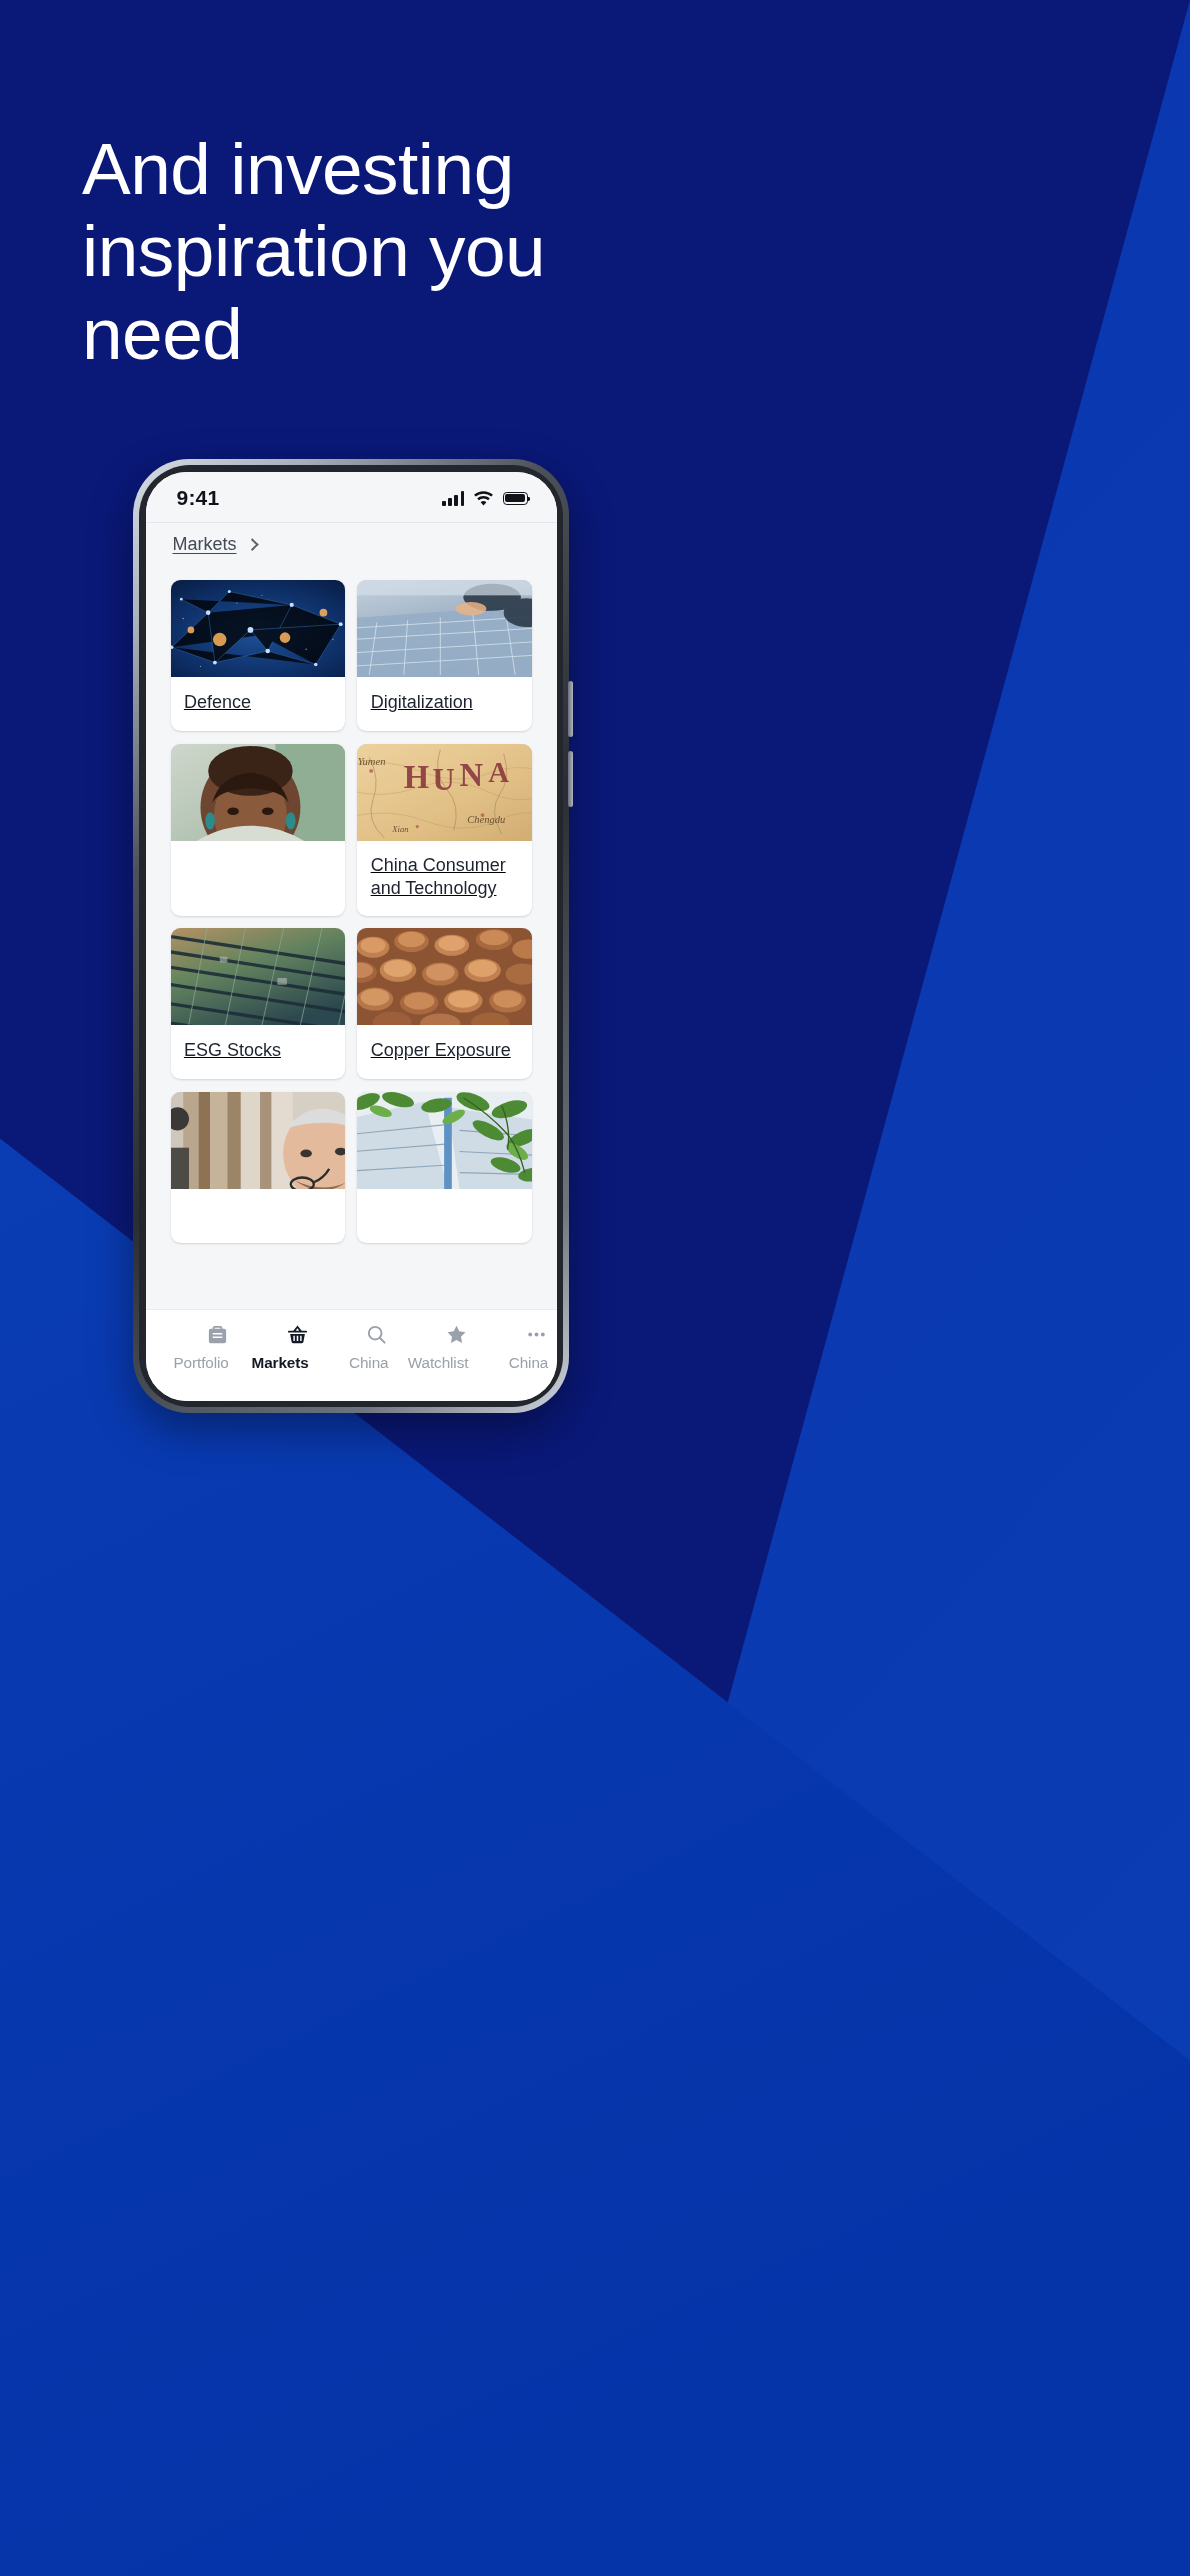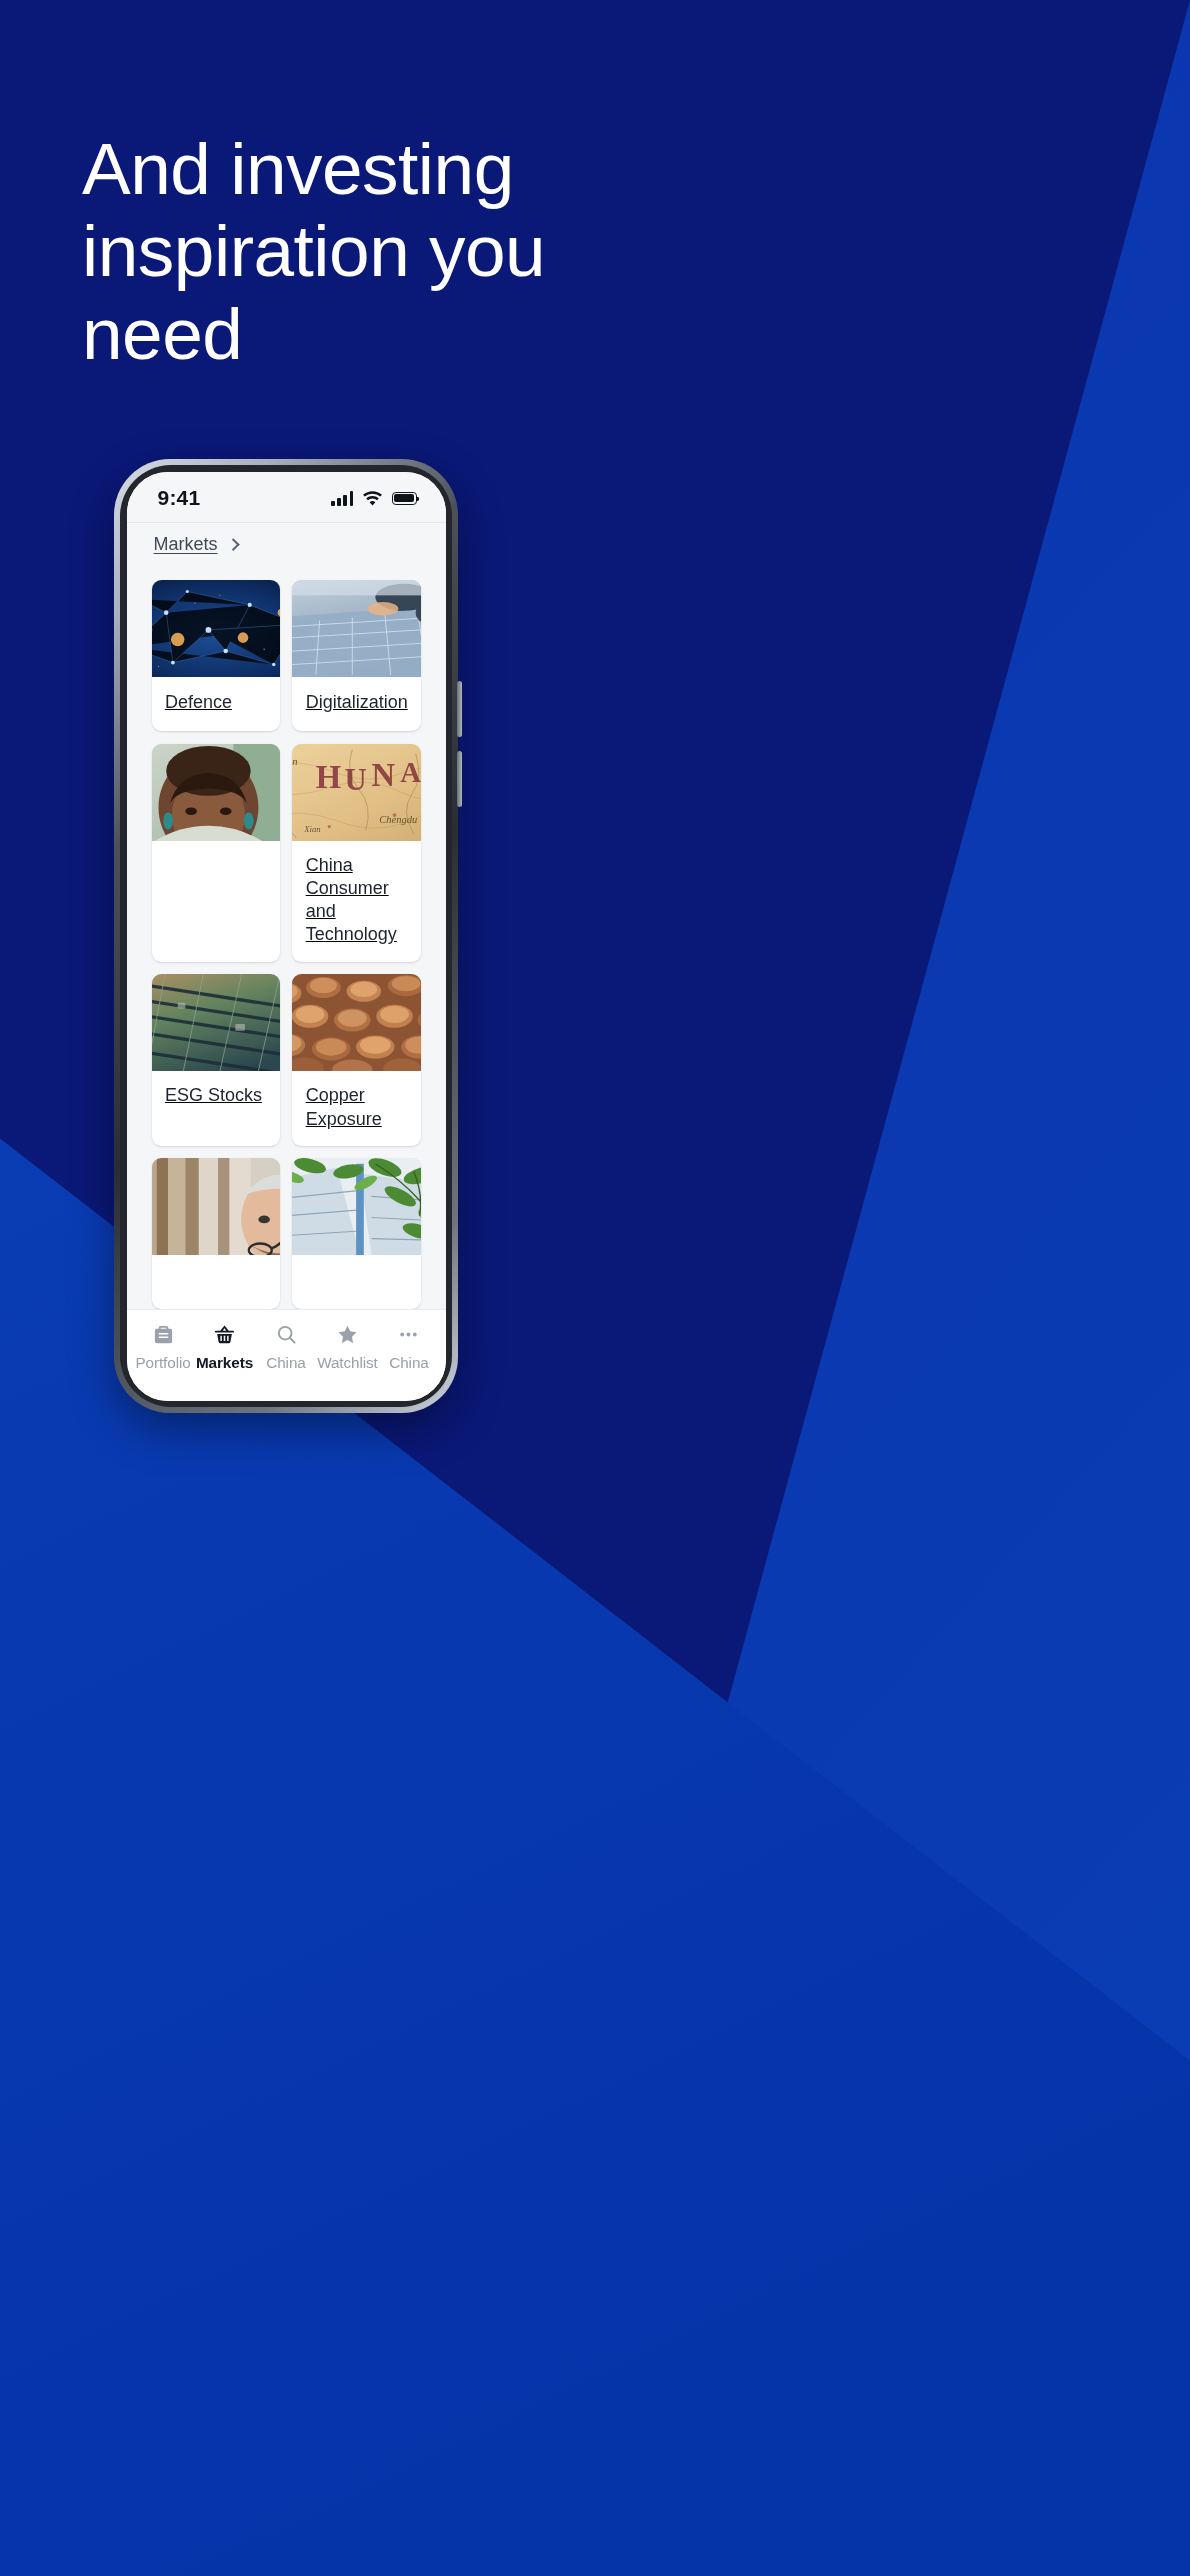--- a/index.html
+++ b/index.html
@@ -38,23 +38,23 @@
     font-size: 73px;
     line-height: 1.13;
     font-weight: 400;
     letter-spacing: -0.5px;
     white-space: pre-line;
   }
 
   
   .phone-wrap {
     position: absolute;
-    left: 114px;
+    left: 133px;
     top: 459px;
-    width: 344px;
+    width: 436px;
     height: 954px;
   }
   .phone-outer {
     position: absolute;
     inset: 0;
     border-radius: 56px;
     background: linear-gradient(135deg,#d8dde4 0%,#a9b1bd 12%,#4c5159 30%,#2a2d33 55%,#6e7580 85%,#cfd5dd 100%);
     box-shadow: 0 17px 44px rgba(0,0,0,0.38);
   }
   .phone-bezel {
@@ -202,21 +202,21 @@
     background: #ffffff;
     border-top: 1px solid #e8ebef;
     display: flex;
     align-items: flex-start;
     justify-content: space-around;
     padding: 12.5px 5.8px 0 5.8px;
   }
   .tab {
     display: flex;
     flex-direction: column;
-    align-items: center;
+    align-items: flex-end;
     gap: 6.7px;
     width: 75px;
   }
   .tab-icon { height: 25px; display: flex; align-items: center; justify-content: center; }
   .tab-label { font-size: 15.3px; color: #9aa1ab; letter-spacing: -0.1px; }
   .tab.active .tab-label { color: #141a25; font-weight: 600; }
 </style>
 </head>
 <body>
 

